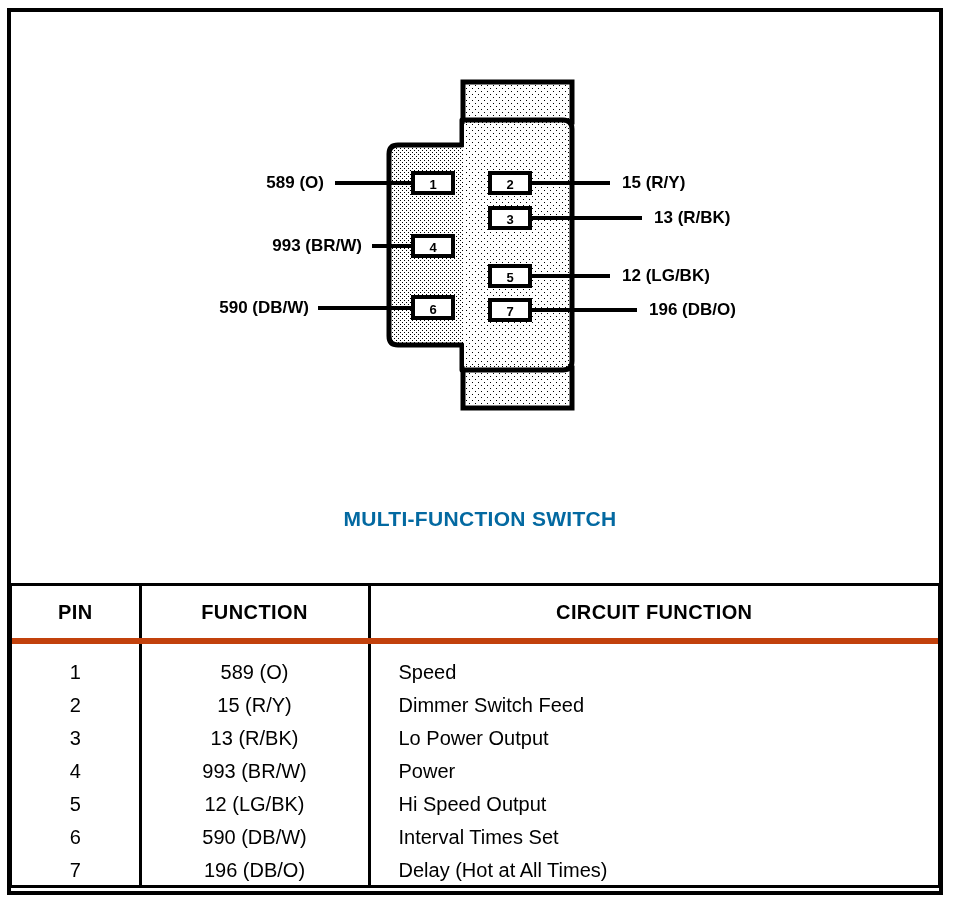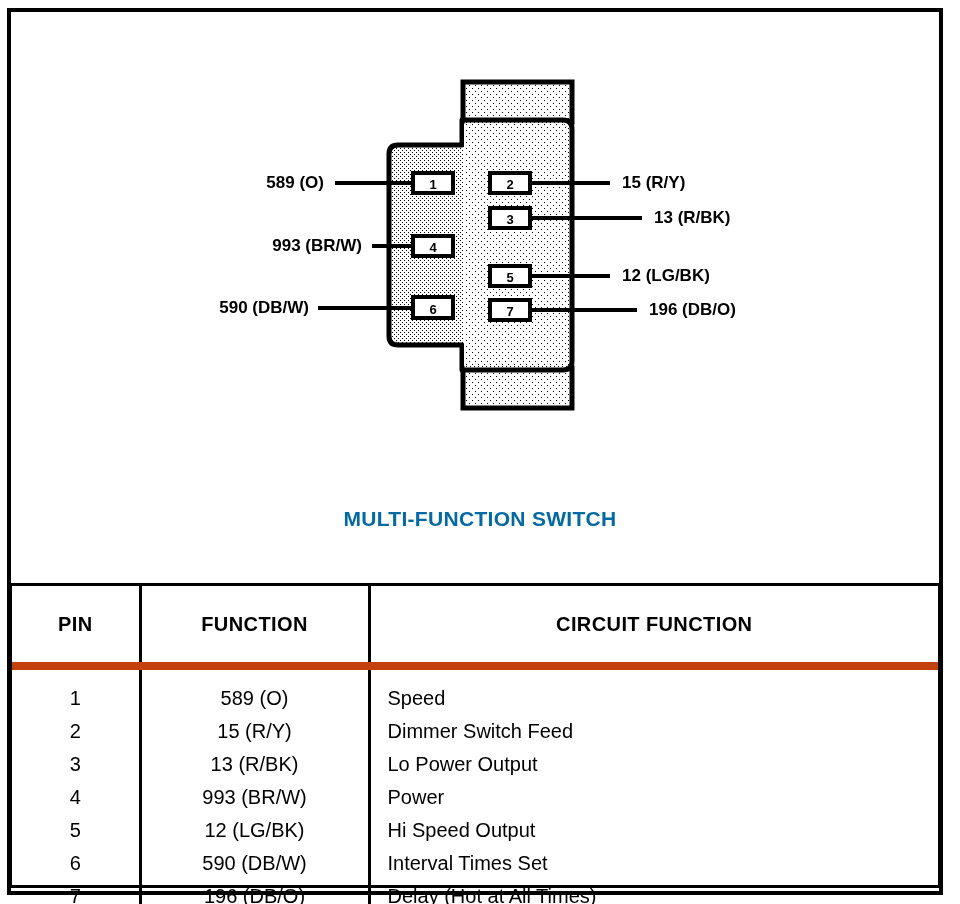--- a/index.html
+++ b/index.html
@@ -108,23 +108,23 @@
   table#pin-table col.c-circ { width: 229px; }
   table#pin-table col.c-func { width: auto; }
 
   #pin-table thead th {
     font-family: "Liberation Sans", sans-serif;
     font-size: 20px;
     font-weight: bold;
     color: #000000;
     letter-spacing: 0.4px;
     height: 52px;
-    border-bottom: 8px solid #c2410c;
+    border-bottom: 6px solid #c2410c;
     text-align: center;
-    padding: 12px;
+    padding: 0;
   }
   #pin-table thead th.col-pin,
   #pin-table thead th.col-circuit {
     border-right: 3px solid #000000;
   }
   #pin-table tbody td {
     font-family: "Liberation Sans", sans-serif;
     font-size: 20px;
     font-weight: normal;
     color: #000000;
@@ -133,21 +133,21 @@
     padding: 0;
     border: none;
   }
   #pin-table tbody td.col-pin,
   #pin-table tbody td.col-circuit {
     border-right: 3px solid #000000;
     text-align: center;
   }
   #pin-table tbody td.col-function {
     text-align: left;
-    padding-left: 17px;
+    padding-left: 28px;
   }
   #pin-table tbody tr:first-child td { padding-top: 12px; }
 </style>
 </head>
 <body>
 
 <div id="page">
 
   <div id="frame"></div>
 

